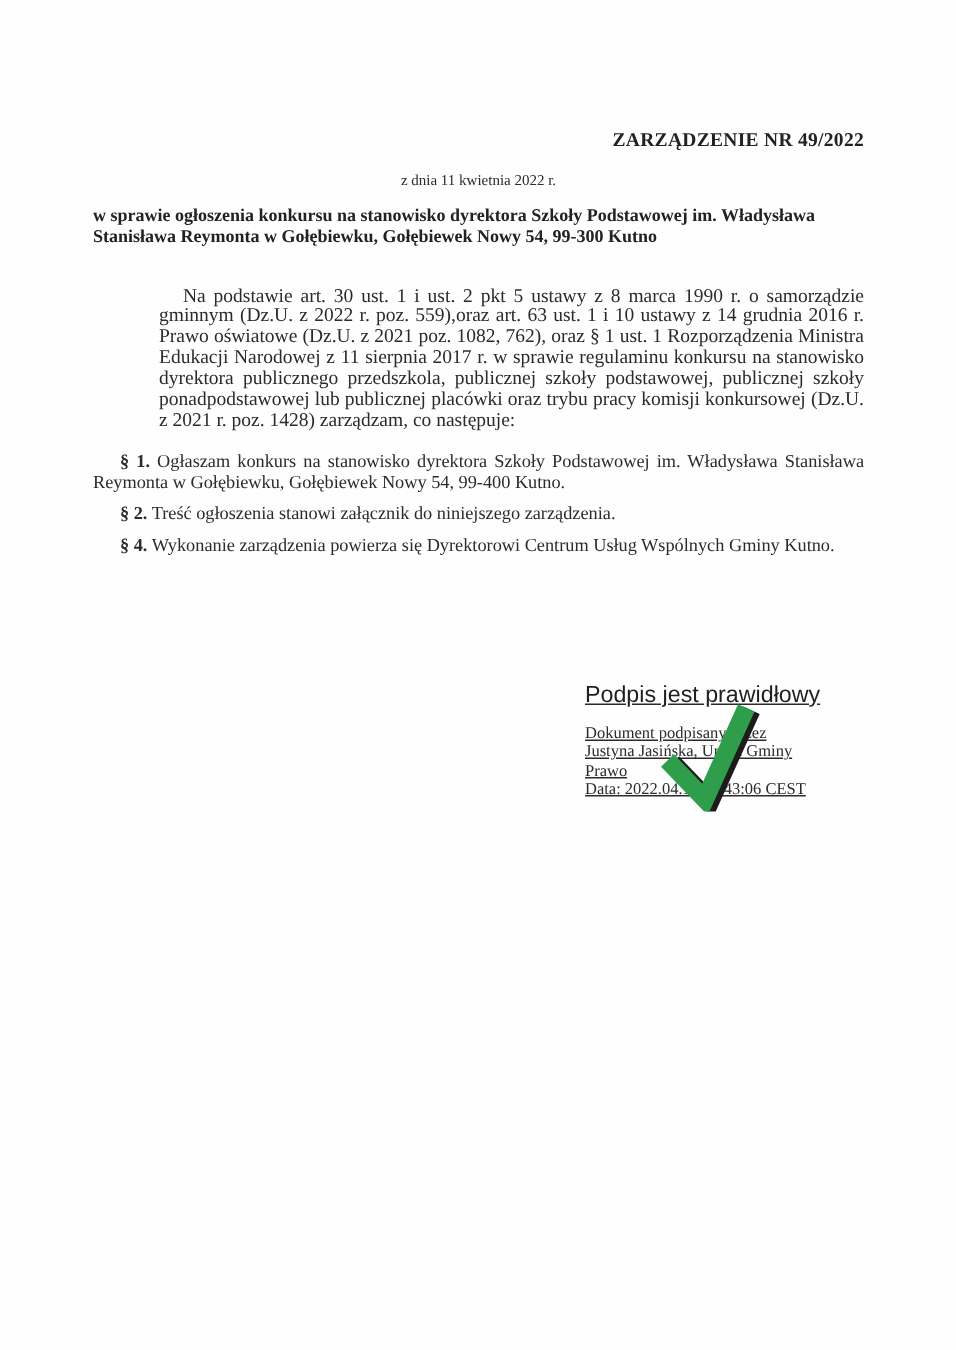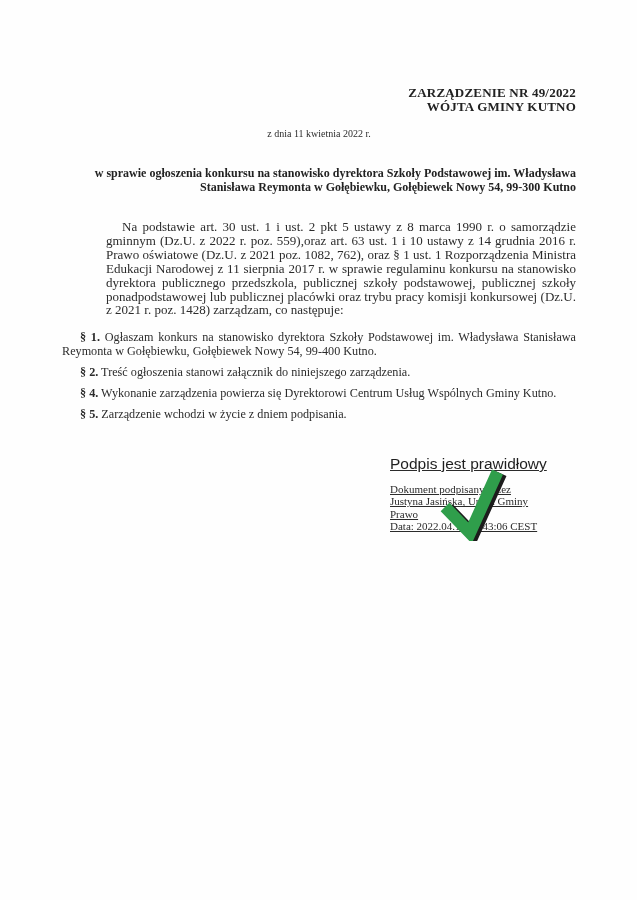--- a/index.html
+++ b/index.html
@@ -29,22 +29,22 @@
     color:#222;
   }
   .title div{margin:0;}
   .date-line{
     margin-top:14px;
     text-align:center;
     font-size:10px;
     line-height:13px;
   }
   .subject{
-    margin-top:26px;
-    text-align:right;
+    margin-top:9px;
+    text-align:left;
     font-weight:bold;
     font-size:12px;
     line-height:14px;
     color:#222;
   }
   .preamble{
     margin-top:26px;
     font-size:13px;
     line-height:13.9px;
     text-align:justify;
@@ -88,34 +88,32 @@
   }
 </style>
 </head>
 <body>
 
 <div class="page">
   <div class="content">
 
     <div class="title">
       <div>ZARZĄDZENIE NR 49/2022</div>
-      <div>WÓJTA GMINY KUTNO</div>
     </div>
 
     <div class="date-line">z dnia 11 kwietnia 2022 r.</div>
 
     <div class="subject">w sprawie ogłoszenia konkursu na stanowisko dyrektora Szkoły Podstawowej im. Władysława Stanisława Reymonta w Gołębiewku, Gołębiewek Nowy 54, 99-300 Kutno</div>
 
     <p class="preamble">Na podstawie art. 30 ust. 1 i ust. 2 pkt 5 ustawy z 8 marca 1990 r. o samorządzie gminnym (Dz.U. z 2022 r. poz. 559),oraz art. 63 ust. 1 i 10 ustawy z 14 grudnia 2016 r. Prawo oświatowe (Dz.U. z 2021 poz. 1082, 762), oraz § 1 ust. 1 Rozporządzenia Ministra Edukacji Narodowej z 11 sierpnia 2017 r. w sprawie regulaminu konkursu na stanowisko dyrektora publicznego przedszkola, publicznej szkoły podstawowej, publicznej szkoły ponadpodstawowej lub publicznej placówki oraz trybu pracy komisji konkursowej (Dz.U. z 2021 r. poz. 1428) zarządzam, co następuje:</p>
 
     <div class="sections">
       <p class="sec"><span class="b">§ 1.</span> <span>Ogłaszam konkurs na stanowisko dyrektora Szkoły Podstawowej im. Władysława Stanisława Reymonta w Gołębiewku, Gołębiewek Nowy 54, 99-400 Kutno.</span></p>
       <p class="sec"><span class="b">§ 2.</span> <span>Treść ogłoszenia stanowi załącznik do niniejszego zarządzenia.</span></p>
       <p class="sec"><span class="b">§ 4.</span> <span>Wykonanie zarządzenia powierza się Dyrektorowi Centrum Usług Wspólnych Gminy Kutno.</span></p>
-      <p class="sec"><span class="b">§ 5.</span> <span>Zarządzenie wchodzi w życie z dniem podpisania.</span></p>
     </div>
 
   </div>
 
   <div class="sig-block">
     <div class="sig-status">Podpis jest prawidłowy</div>
     <div class="sig-details">
       <div>Dokument podpisany przez</div>
       <div>Justyna Jasińska, Urząd Gminy</div>
       <div>Prawo</div>

